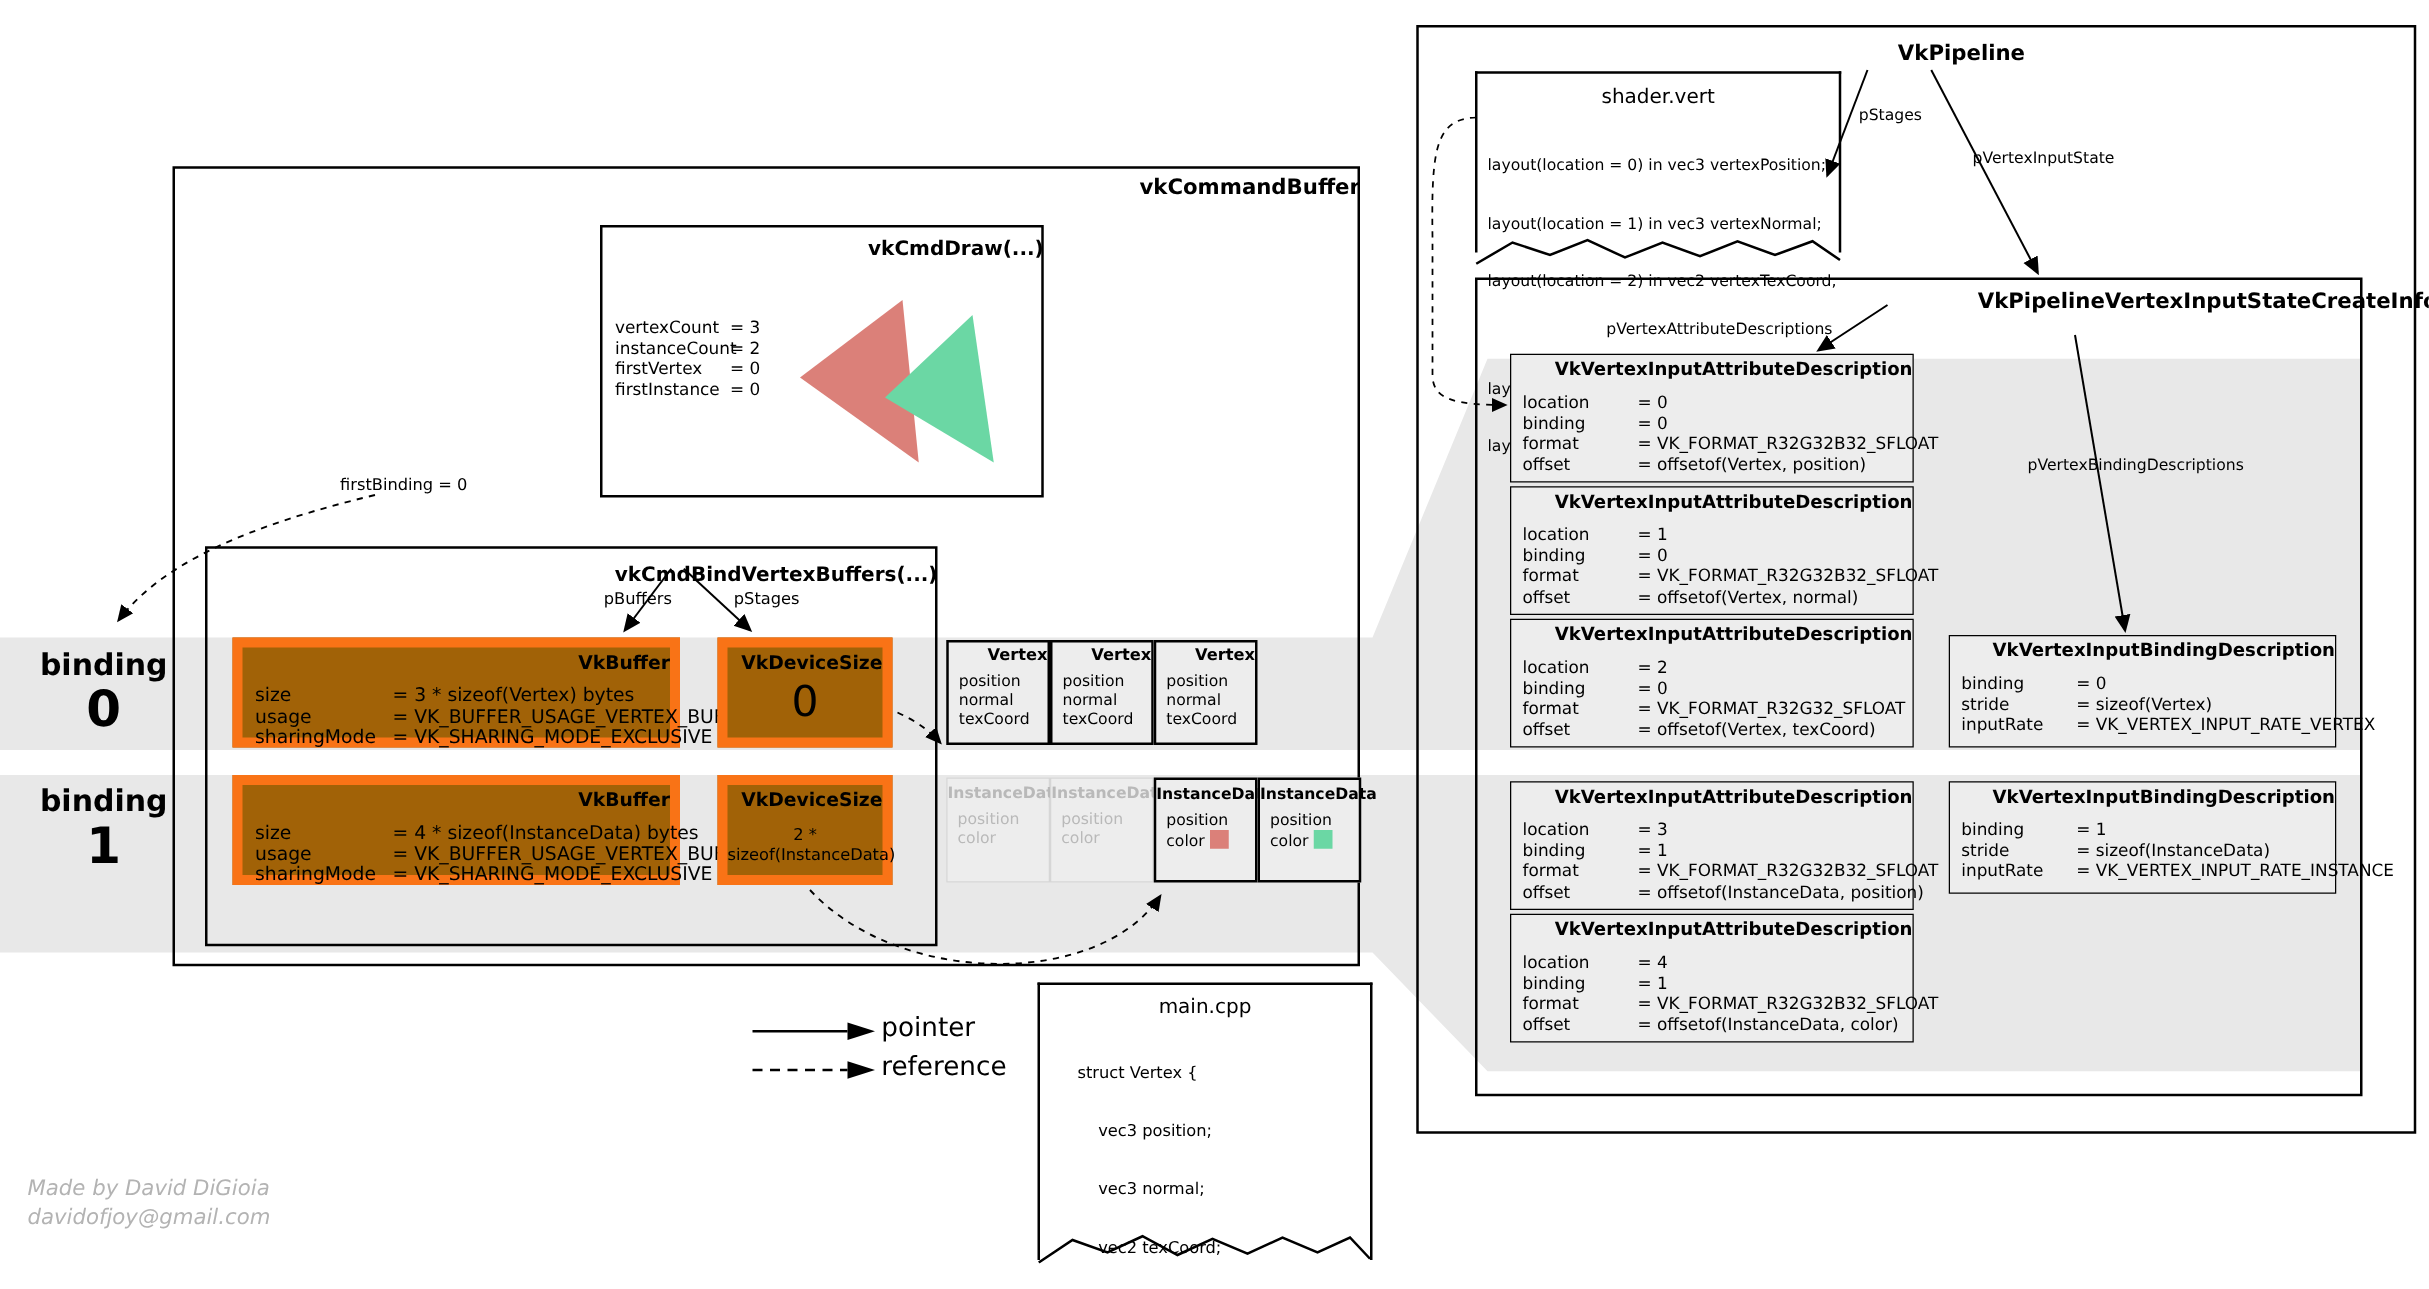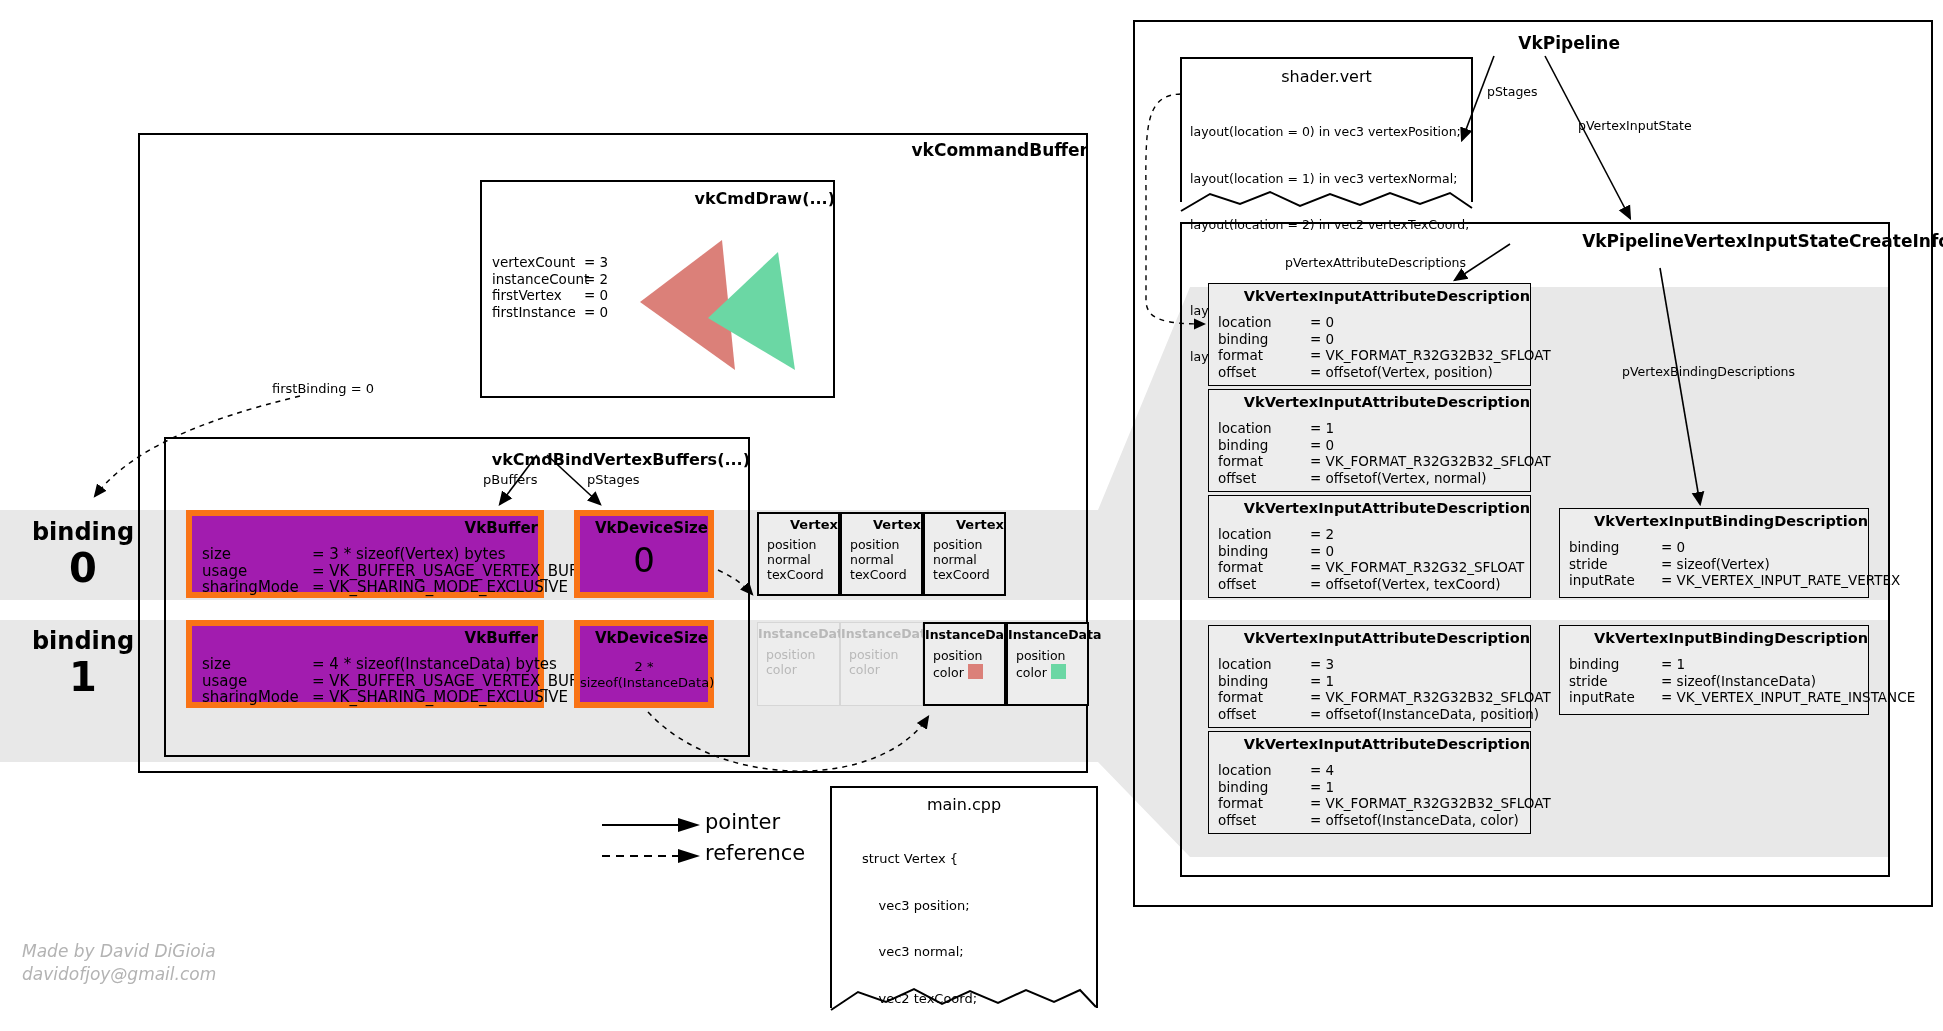--- a/index.html
+++ b/index.html
@@ -1,21 +1,21 @@
 <!DOCTYPE html>
 <html><head>
 <meta charset="utf-8">
 <style>
   html,body{margin:0;padding:0;background:#fff;}
   body{width:1943px;height:1031px;position:relative;overflow:hidden;
        font-family:"DejaVu Sans","Liberation Sans",sans-serif;color:#000;}
   #stage{position:absolute;left:0;top:0;width:1943px;height:1031px;}
   .abs{position:absolute;box-sizing:border-box;}
   .box{border:2px solid #000;background:#fff;}
-  .boxg{border:6px solid #f97316;background:#a21caf;}
+  .boxg{border:8px solid #f97316;background:#a16207;}
   .boxthin{border:1.5px solid #000;background:#ededed;}
   .title-b{font-weight:bold;text-align:right;}
   .kv{font-size:13.5px;line-height:16.5px;white-space:pre;}
   .kv span.k{display:inline-block;width:92px;}
   .kvs{font-size:15px;line-height:16.5px;white-space:pre;}
   .kvs span.k{display:inline-block;width:110px;}
   svg.over{position:absolute;left:0;top:0;width:1943px;height:1031px;pointer-events:none;}
   .lbl{font-size:13px;}
   .ghost{color:#b9b9b9;}
   .cellbox{border:2px solid #000;background:#ededed;}

